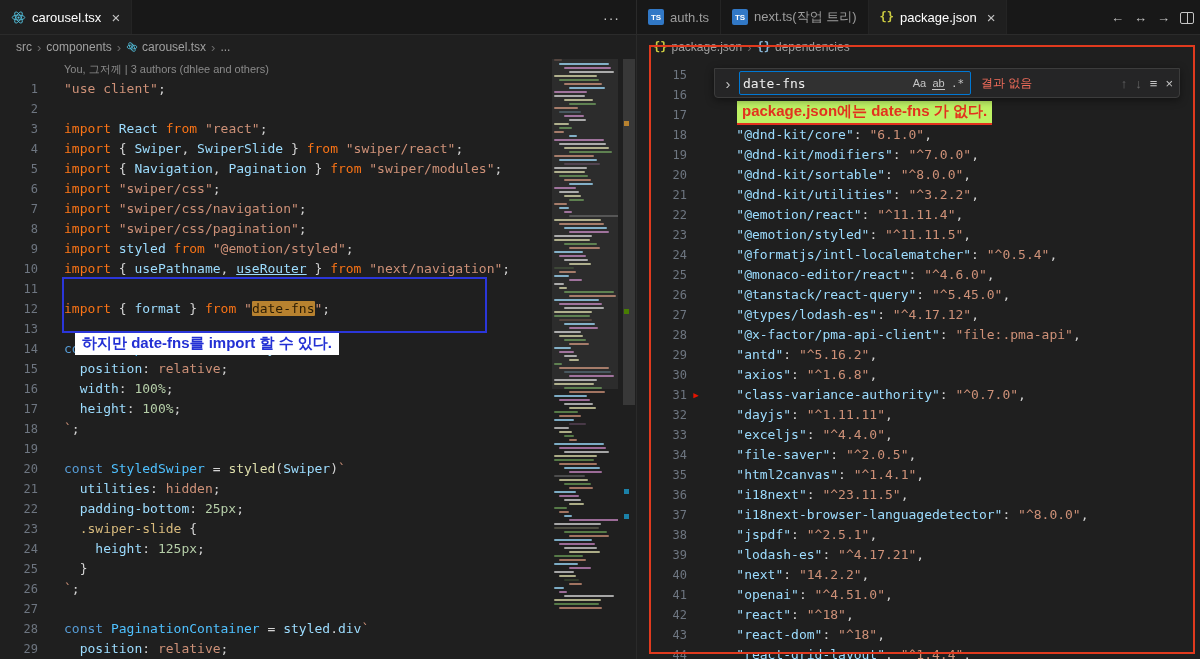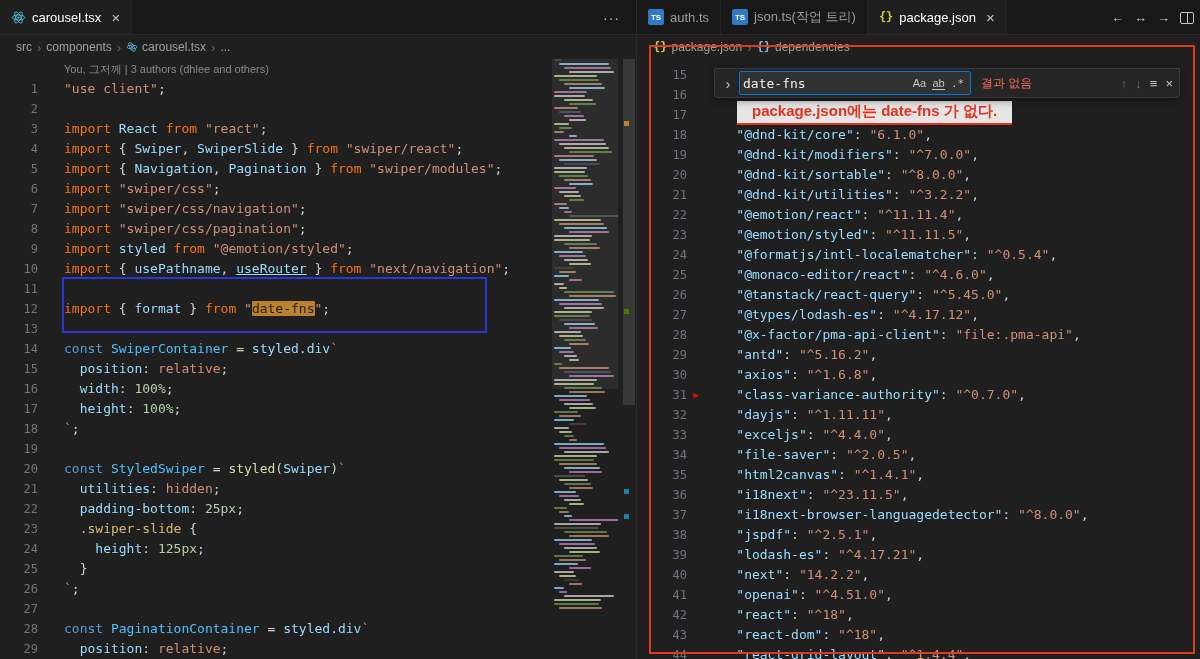--- a/index.html
+++ b/index.html
@@ -55,21 +55,21 @@
 .minimap{position:absolute;top:24px;bottom:0;right:18px;width:66px;overflow:hidden;cursor:pointer}
 .mmb{height:2px;margin-bottom:2px;border-radius:1px;opacity:.75}
 .mm-viewport{position:absolute;top:24px;right:18px;width:66px;height:330px;background:rgba(255,255,255,.06);pointer-events:none}
 .scrollbar{position:absolute;top:24px;bottom:0;right:0;width:14px;cursor:pointer}
 .scrollbar .slider{position:absolute;top:0;left:1px;width:12px;height:346px;background:rgba(121,121,121,.28)}
 .ov-mark{position:absolute;left:2px;width:5px;height:5px}
 
 .blue-box{position:absolute;left:62px;top:242px;width:425px;height:56px;border:2px solid #2b36d9;z-index:5;pointer-events:none}
 .blue-label{position:absolute;left:75px;top:298px;background:#ffffff;color:#2330d4;font-size:15px;font-weight:bold;padding:1px 7px 2px;z-index:6;white-space:nowrap}
 .red-box{position:absolute;left:12px;top:10px;width:546px;height:609px;border:2px solid #e03a1e;z-index:5;pointer-events:none}
-.red-label{position:absolute;left:100px;top:66px;background:#e5e5e5;color:#e3321e;font-size:15px;font-weight:bold;padding:1px 15px 2px;border-bottom:2px solid #e3321e;z-index:6;white-space:nowrap}
+.red-label{position:absolute;left:100px;top:66px;background:#bef264;color:#e3321e;font-size:15px;font-weight:bold;padding:1px 5px 2px;border-bottom:2px solid #e3321e;z-index:6;white-space:nowrap}
 
 .find{position:absolute;top:33px;right:20px;width:466px;height:30px;background:#252526;border:1px solid #3c3c3c;border-radius:0 0 4px 4px;box-shadow:0 2px 8px rgba(0,0,0,.45);display:flex;align-items:center;gap:4px;padding:0 6px;z-index:7}
 .find .toggle{width:14px;color:#c5c5c5;font-size:15px;cursor:pointer;text-align:center}
 .find-field{display:flex;align-items:center;height:24px;background:#313131;border:1px solid #0078d4;border-radius:2px;padding:0 3px;width:232px}
 .find-field input{flex:1;background:transparent;border:none;outline:none;color:#eeeeee;font-family:"DejaVu Sans Mono","Liberation Mono",monospace;font-size:13px;min-width:0}
 .find-opt{width:19px;height:19px;display:flex;align-items:center;justify-content:center;color:#c5c5c5;font-size:11px;border-radius:3px;cursor:pointer;flex:none}
 .find-opt.word span{border-bottom:1px solid #c5c5c5}
 .find-opt.regex{font-family:"DejaVu Sans Mono",monospace}
 .find-results{color:#f26d5b;font-size:12px;margin:0 6px;white-space:nowrap}
 .find-nav{margin-left:auto;display:flex;align-items:center;gap:8px}
@@ -294,32 +294,33 @@
       <div class="mm-viewport"></div>
       <div class="scrollbar">
         <div class="slider"></div>
         <div class="ov-mark" style="top:62px;background:#b8822f"></div>
         <div class="ov-mark" style="top:250px;background:#487e02"></div>
         <div class="ov-mark" style="top:430px;background:#1b81a8"></div>
         <div class="ov-mark" style="top:455px;background:#1b81a8"></div>
       </div>
 
       <div class="blue-box"></div>
+      <div class="blue-label">하지만 date-fns를 import 할 수 있다.</div>
     </div>
   </section>
 
   <section class="group right">
     <div class="tabbar">
       <div class="tab">
         <span class="ts-badge">TS</span>
         <span>auth.ts</span>
       </div>
       <div class="tab">
         <span class="ts-badge">TS</span>
-        <span>json.ts(작업 트리)</span>
+        <span>next.ts(작업 트리)</span>
       </div>
       <div class="tab active">
         <span class="json-braces">{}</span>
         <span>package.json</span>
         <span class="close">×</span>
       </div>
       <div class="editor-actions">
         <span class="ea">←</span>
         <span class="ea">↔</span>
         <span class="ea">→</span>

